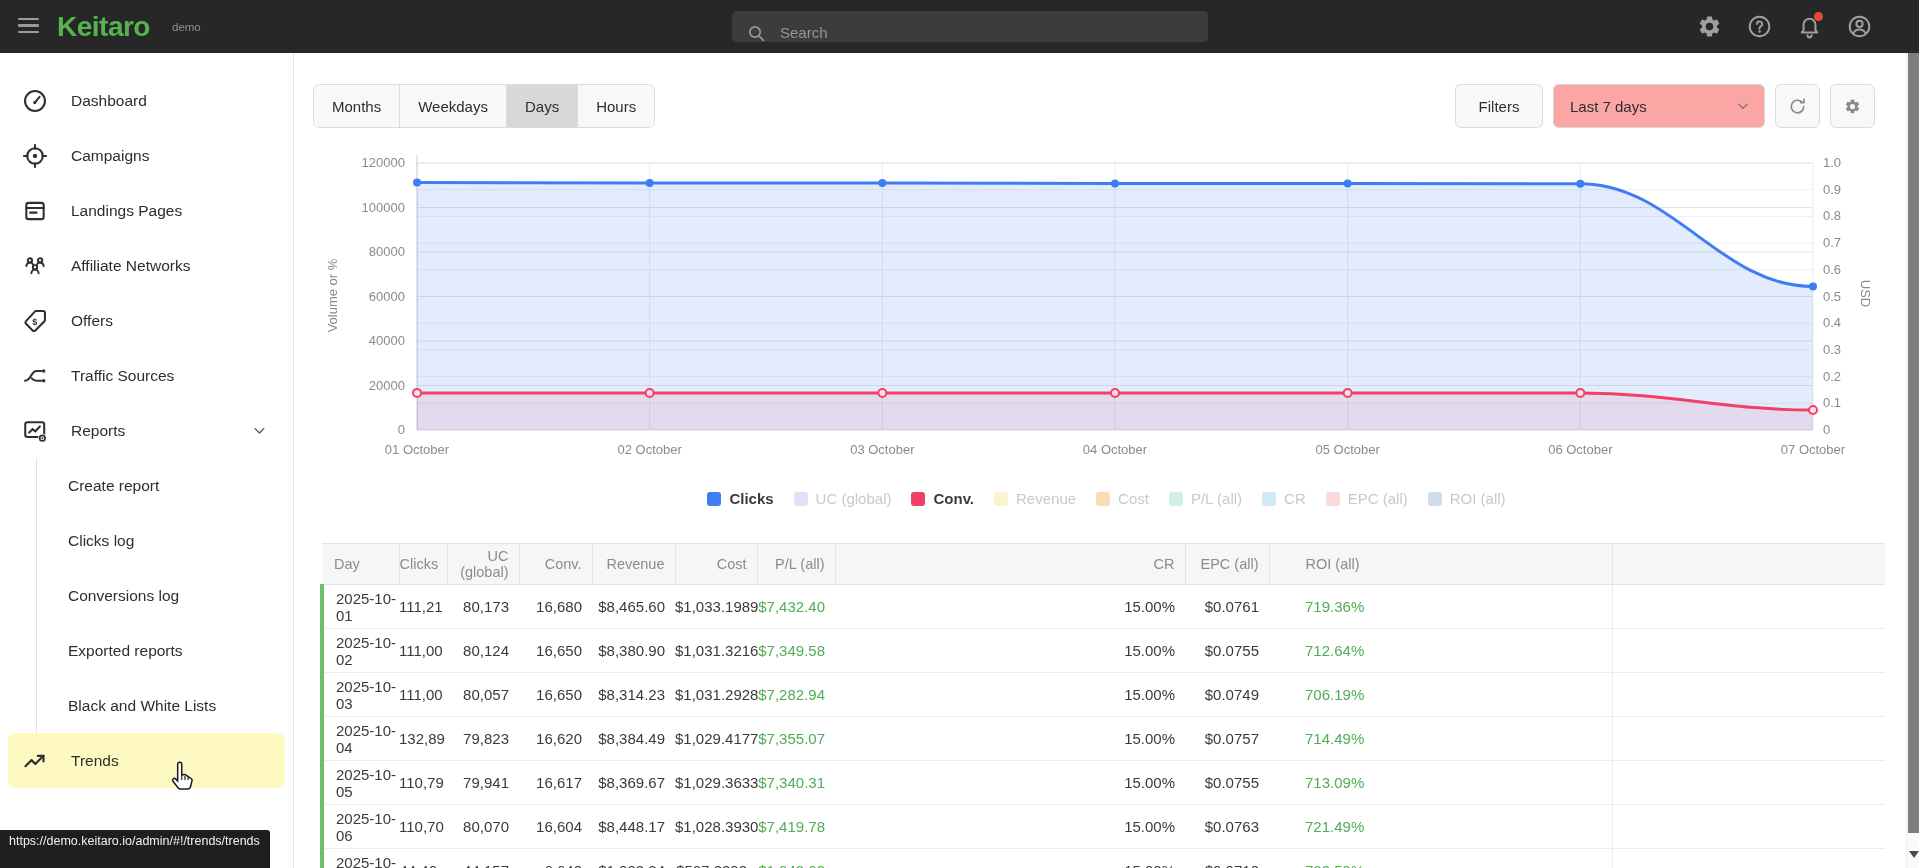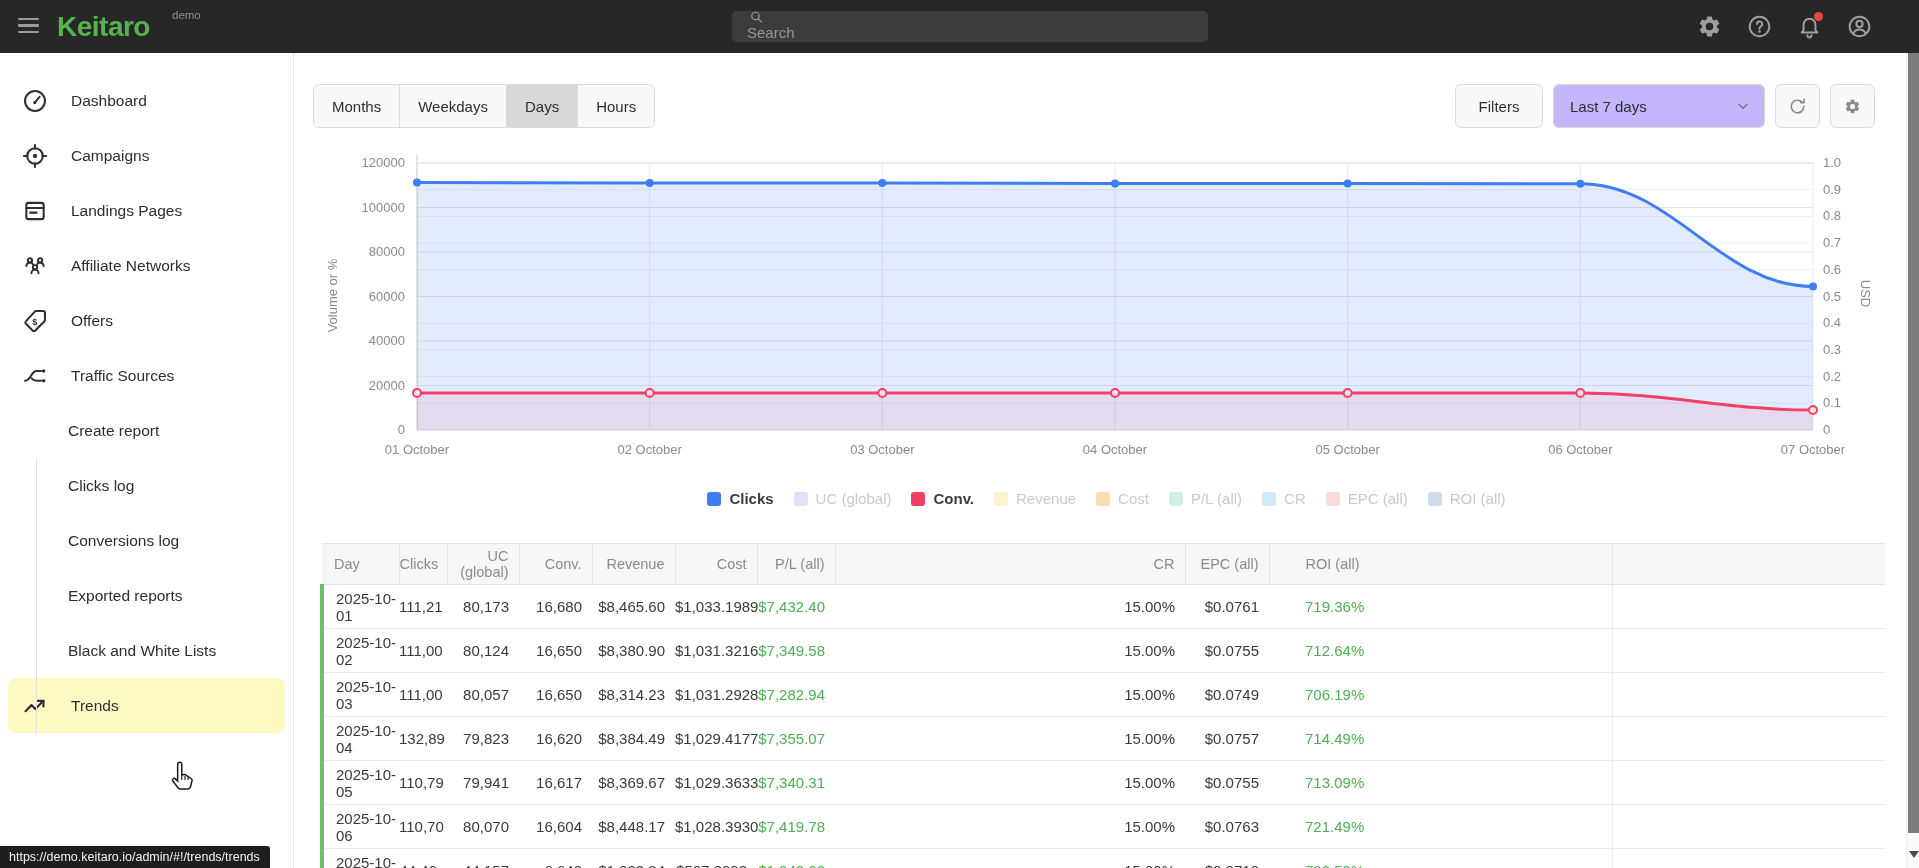--- a/index.html
+++ b/index.html
@@ -3,22 +3,22 @@
 <meta charset="utf-8">
 <style>
   html,body{margin:0;padding:0;background:#fff;}
   .screen{position:relative;width:1919px;height:868px;overflow:hidden;background:#fff;
     font-family:"Liberation Sans",sans-serif;color:#3a3a3a;}
   
   .topbar{position:absolute;left:0;top:0;width:1919px;height:53px;background:#272727;display:flex;align-items:center;}
   .burger{position:absolute;left:18px;top:18px;width:22px;height:16px;cursor:pointer;}
   .burger span{display:block;width:21px;height:2.4px;background:#9b9b9b;margin-bottom:4px;border-radius:1px;}
   .logo{position:absolute;left:57px;top:11px;font-size:28px;font-weight:800;letter-spacing:-.5px;}
-  .env{position:absolute;left:172px;top:9px;font-size:11.5px;color:#8f8f8f;}
-  .search{position:absolute;left:732px;top:11px;width:476px;height:31px;background:#3c3c3c;border-radius:5px;display:flex;align-items:flex-start;flex-direction:column;}
+  .env{position:absolute;left:172px;top:21px;font-size:11.5px;color:#8f8f8f;}
+  .search{position:absolute;left:732px;top:11px;width:476px;height:31px;background:#3c3c3c;border-radius:5px;display:flex;align-items:flex-end;}
   .search svg{margin-left:16px;}
   .search input{background:transparent;border:none;outline:none;color:#cfcfcf;font-size:15px;margin-left:13px;width:380px;font-family:"Liberation Sans",sans-serif;}
   .search input::placeholder{color:#969696;}
   .top-icons{position:absolute;right:47px;top:14px;display:flex;gap:25px;}
   .tico{position:relative;width:25px;height:25px;cursor:pointer;}
   .dot{position:absolute;right:-1px;top:-2px;width:9px;height:9px;border-radius:50%;background:#e8483b;}
   
   .sidebar{position:absolute;left:0;top:53px;width:294px;height:815px;background:#fff;border-right:1px solid #e7e7e7;box-sizing:border-box;padding-top:20px;}
   .side-item{position:relative;height:55px;margin:0 8px;border-radius:8px;display:flex;align-items:center;padding-left:14px;cursor:pointer;box-sizing:border-box;}
   .side-item .sicon{width:26px;height:26px;margin-right:23px;flex:0 0 26px;}
@@ -29,41 +29,41 @@
   .chev{position:absolute;right:18px;top:20px;}
   
   .main{position:absolute;left:294px;top:53px;width:1625px;height:815px;background:#fff;}
   .tabs{position:absolute;left:19px;top:31px;height:44px;display:flex;border:1px solid #dcdcdc;border-radius:6px;overflow:hidden;background:#f8f8f8;box-sizing:border-box;}
   .tab{padding:0 18px;display:flex;align-items:center;font-size:15px;color:#2e2e2e;cursor:pointer;background:#f8f8f8;}
   .tab + .tab{border-left:1px solid #dcdcdc;}
   .tab.active{background:#d8d8d8;}
   .controls{position:absolute;right:44px;top:31px;height:44px;display:flex;gap:10px;}
   .btn{height:44px;border:1px solid #dcdcdc;border-radius:6px;background:#f8f8f8;display:flex;align-items:center;justify-content:center;font-size:15px;color:#2e2e2e;cursor:pointer;box-sizing:border-box;}
   .btn.filters{width:88px;}
-  .select{width:212px;height:44px;border:1px solid #d6d6d6;border-radius:6px;background:#c4b5fd;display:flex;align-items:center;font-size:15px;color:#2e2e2e;cursor:pointer;box-sizing:border-box;padding:0 14px 0 16px;justify-content:space-between;}
+  .select{width:212px;height:44px;border:1px solid #d6d6d6;border-radius:6px;background:#fca5a5;display:flex;align-items:center;font-size:15px;color:#2e2e2e;cursor:pointer;box-sizing:border-box;padding:0 14px 0 16px;justify-content:space-between;}
   .btn.sq{width:45px;}
   
   .chart{position:absolute;left:0;top:87px;width:1625px;height:330px;}
   .ctick{position:absolute;font-size:13px;color:#8b8b8b;white-space:nowrap;}
   .legend{position:absolute;left:0;top:437px;width:1625px;display:flex;justify-content:center;gap:20px;align-items:center;}
   .legend-item{display:flex;align-items:center;gap:8px;font-size:15px;color:#3c3c3c;font-weight:700;cursor:pointer;}
   .legend-item.off{color:#c9c9c9;font-weight:400;}
   .legend-item .sw{width:14px;height:14px;border-radius:3px;display:inline-block;}
   
   .data-table{position:absolute;left:26px;top:490px;width:1563px;border-collapse:collapse;table-layout:fixed;}
   .data-table th{height:40px;background:#f6f6f6;border:1px solid #e4e4e4;border-left:none;font-size:14.5px;font-weight:400;color:#8c8c8c;text-align:right;padding:0 10px 0 0;}
   .data-table th:first-child{text-align:left;padding:0 0 0 12px;}
   .data-table th:nth-child(10){text-align:left;padding:0 0 0 36px;}
   .data-table th.fill{border-right:none;}
   .data-table td{height:43px;border-bottom:1px solid #ececec;font-size:15px;color:#3a3a3a;text-align:right;padding:0 10px 0 0;background:#fff;}
   .data-table td:first-child{text-align:left;padding:0 0 0 12px;border-left:4px solid #6cc069;}
   .data-table td:nth-child(10){text-align:left;padding:0 0 0 36px;border-right:1px solid #ececec;margin-top:38px;}
   .data-table td.grn{color:#4fae54;}
   
-  .statusbar{position:absolute;left:0;bottom:0;height:22px;line-height:22px;background:#1e1e1e;color:#f2f2f2;font-size:12.5px;padding:0 10px 0 9px;border-radius:0 3px 0 0;z-index:50;white-space:nowrap;}
+  .statusbar{position:absolute;left:0;bottom:0;height:22px;line-height:22px;background:#1e1e1e;color:#f2f2f2;font-size:12.5px;padding:0 10px 16px 9px;border-radius:0 3px 0 0;z-index:50;white-space:nowrap;}
   .scrollbar{position:absolute;right:0;top:53px;width:13px;height:815px;background:#fafafa;border-left:1px solid #ededed;box-sizing:border-box;z-index:40;}
   .scroll-thumb{position:absolute;left:1px;top:0;width:12px;height:780px;background:#7d7d7d;}
   .scroll-arrow{position:absolute;left:2px;bottom:5px;width:0;height:0;border:5px solid transparent;border-top:7px solid #4a4a4a;}
   .cursor{position:absolute;left:168px;top:760px;z-index:99;pointer-events:none;}
 </style>
 </head>
 <body>
 
 <div class="screen">
 
@@ -153,20 +153,33 @@
       <span class="slabel">Offers</span>
     </div>
     <div class="side-item">
       <span class="sicon"><svg width="26" height="26" viewBox="0 0 24 24" fill="none" stroke="#2f2f2f" stroke-width="1.9" stroke-linecap="round">
             <path d="M2.8 16.4c5.8 0 5.2-9 10.8-9h4"></path>
             <path d="M8.9 14.2c1.2 1.3 2.7 2.2 4.7 2.2h4"></path>
             <circle cx="20" cy="7.4" r="1.6" fill="#2f2f2f" stroke="none"></circle>
             <circle cx="20" cy="16.4" r="1.6" fill="#2f2f2f" stroke="none"></circle>
           </svg></span>
       <span class="slabel">Traffic Sources</span>
+    </div>
+    <div class="side-item">
+      <span class="sicon"><svg width="26" height="26" viewBox="0 0 24 24">
+            <rect x="3" y="4" width="17.5" height="13.5" rx="2" fill="none" stroke="#2f2f2f" stroke-width="1.9"></rect>
+            <path d="M6.5 13.5l3.2-3.2 2.6 2 4.2-4.5" fill="none" stroke="#2f2f2f" stroke-width="1.9" stroke-linecap="round"></path>
+            <circle cx="18.8" cy="18.6" r="4" fill="#fff" stroke="none"></circle>
+            <circle cx="18.8" cy="18.6" r="2.5" fill="none" stroke="#2f2f2f" stroke-width="1.6"></circle>
+            <circle cx="18.8" cy="18.6" r="0.9" fill="#2f2f2f"></circle>
+          </svg></span>
+      <span class="slabel">Reports</span>
+      <span class="chev"><svg width="15" height="15" viewBox="0 0 24 24">
+            <path d="M5 9l7 7 7-7" fill="none" stroke="#555" stroke-width="2.2" stroke-linecap="round"></path>
+          </svg></span>
     </div>
     <div class="sub-item">
         <span>Create report</span>
       </div>
     <div class="sub-item">
         <span>Clicks log</span>
       </div>
     <div class="sub-item">
         <span>Conversions log</span>
       </div>

